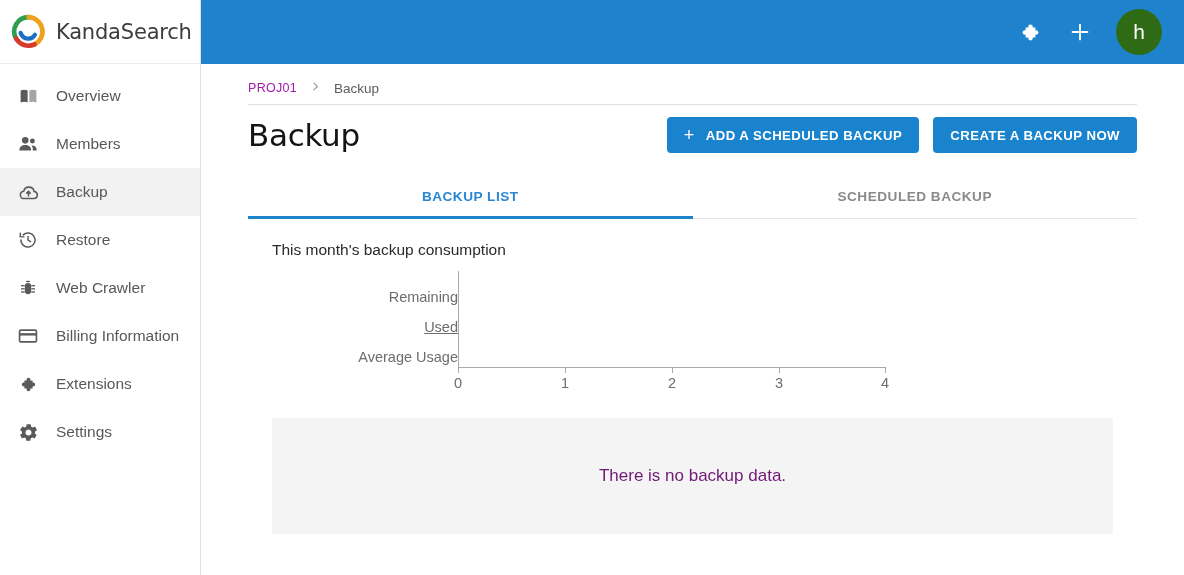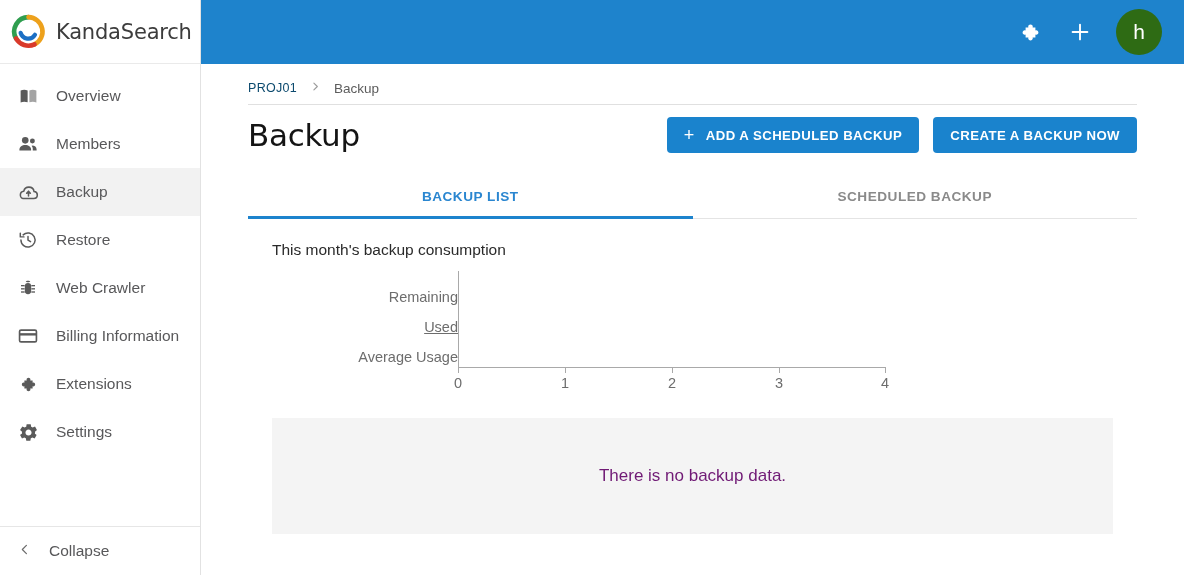--- a/index.html
+++ b/index.html
@@ -75,21 +75,21 @@
     font-size: 21px; cursor: pointer;
     font-family: "Liberation Sans", sans-serif;
   }
 
   
   #main { position: absolute; left: 201px; top: 64px; width: 983px; height: 511px; background: #fff; }
   #breadcrumb {
     display: flex; align-items: center; gap: 13px;
     padding: 16px 0 0 47px; font-size: 12.5px;
   }
-  #bc-proj { color: #0c4a6e; letter-spacing: 0.3px; cursor: pointer; }
+  #bc-proj { color: #a21caf; letter-spacing: 0.3px; cursor: pointer; }
   #bc-sep { color: #9b9b9b; font-size: 13px; }
   #bc-cur { color: #5c5c5c; font-size: 13.5px; }
   #bc-rule {
     margin: 8px 47px 0 47px; height: 1px; background: #e0e0e0;
   }
 
   #title-row {
     display: flex; align-items: center; justify-content: space-between;
     padding: 12px 47px 0 47px;
   }
@@ -258,30 +258,20 @@
         <span class="nav-icon">
           <svg width="21" height="21" viewBox="0 0 24 24" fill="currentColor">
             <path d="M19.4 13c0.1-0.3 0.1-0.7 0.1-1s0-0.7-0.1-1l2-1.6c0.2-0.1 0.2-0.4 0.1-0.6l-1.9-3.3c-0.1-0.2-0.4-0.3-0.6-0.2l-2.4 1c-0.5-0.4-1-0.7-1.6-0.9l-0.4-2.5c0-0.2-0.2-0.4-0.5-0.4h-3.8c-0.2 0-0.4 0.2-0.5 0.4l-0.4 2.5c-0.6 0.2-1.1 0.6-1.6 0.9l-2.4-1c-0.2-0.1-0.5 0-0.6 0.2L2.5 8.8c-0.1 0.2-0.1 0.5 0.1 0.6l2 1.6c0 0.3-0.1 0.7-0.1 1s0 0.7 0.1 1l-2 1.6c-0.2 0.1-0.2 0.4-0.1 0.6l1.9 3.3c0.1 0.2 0.4 0.3 0.6 0.2l2.4-1c0.5 0.4 1 0.7 1.6 0.9l0.4 2.5c0.1 0.2 0.3 0.4 0.5 0.4h3.8c0.2 0 0.4-0.2 0.5-0.4l0.4-2.5c0.6-0.2 1.1-0.6 1.6-0.9l2.4 1c0.2 0.1 0.5 0 0.6-0.2l1.9-3.3c0.1-0.2 0.1-0.5-0.1-0.6l-2-1.6zM12 15.5c-1.9 0-3.5-1.6-3.5-3.5s1.6-3.5 3.5-3.5 3.5 1.6 3.5 3.5-1.6 3.5-3.5 3.5z"></path>
           </svg>
         </span>
         <span class="nav-label">Settings</span>
       </div>
 
     </div>
 
-    <div id="collapse-wrap">
-      <div id="collapse-item">
-        <span class="chev">
-          <svg width="13" height="15" viewBox="0 0 24 24" fill="none" stroke="currentColor" stroke-width="2.2" stroke-linecap="round" stroke-linejoin="round">
-            <path d="M15.5 4.5 8 12l7.5 7.5"></path>
-          </svg>
-        </span>
-        <span class="nav-label">Collapse</span>
-      </div>
-    </div>
   </div>
 
   <div id="topbar">
     <span class="top-icon">
       <svg width="25" height="25" viewBox="0 0 24 24" fill="currentColor">
         <path d="M10 2.8c1.2 0 2.2 0.9 2.2 2 0 0.3-0.1 0.6-0.2 0.9h2.7v2.7c0.3-0.1 0.6-0.2 0.9-0.2 1.1 0 2 1 2 2.2s-0.9 2.2-2 2.2c-0.3 0-0.6-0.1-0.9-0.2v2.7h-2.7c0.1 0.3 0.2 0.6 0.2 0.9 0 1.1-1 2-2.2 2s-2.2-0.9-2.2-2c0-0.3 0.1-0.6 0.2-0.9H5.3v-2.7c-0.3 0.1-0.6 0.2-0.9 0.2-1.1 0-2-1-2-2.2s0.9-2.2 2-2.2c0.3 0 0.6 0.1 0.9 0.2V5.7h2.7c-0.1-0.3-0.2-0.6-0.2-0.9 0-1.1 1-2 2.2-2z" transform="translate(2,1.6)"></path>
       </svg>
     </span>
     <span class="top-icon">
       <svg width="24" height="24" viewBox="0 0 24 24" fill="none" stroke="currentColor" stroke-width="1.9" stroke-linecap="round">

